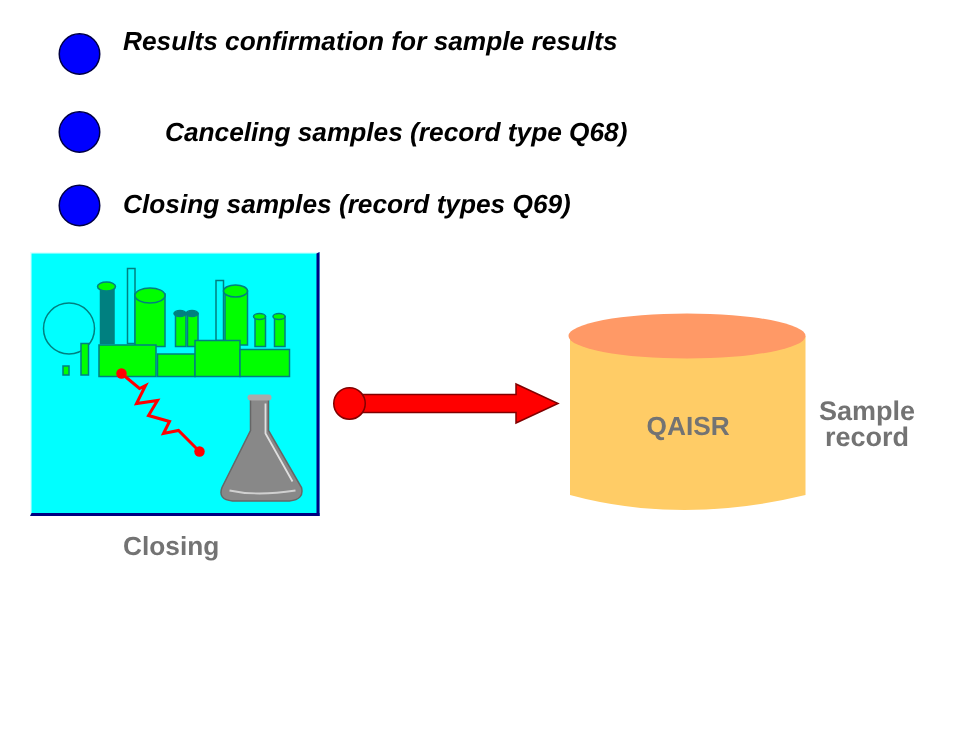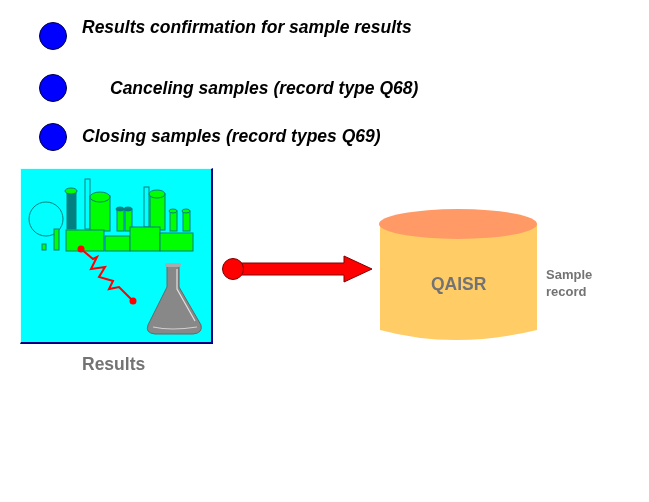--- a/index.html
+++ b/index.html
@@ -71,32 +71,32 @@
     <g>
       <path d="M146,96 L158,96 L158,118 L180,156 Q182,164 172,165 L134,165 Q124,164 127,156 L146,118 Z" fill="#888888" stroke="#666" stroke-width="1"></path>
       <rect x="144" y="94" width="16" height="4" rx="2" fill="#aaaaaa"></rect>
       <path d="M156,100 L156,120 L174,152" stroke="#e0e0e0" stroke-width="1.2" fill="none"></path>
       <path d="M132,158 Q150,162 176,158" stroke="#d0d0d0" stroke-width="1.2" fill="none"></path>
     </g>
   </svg>
 </div>
 
 <div class="label" style="left:82px; top:354px; font-size:17.5px; line-height:21px;">
-  <div>Results</div>
+  <div>Closing</div>
 </div>
 
 <svg width="649" height="502" viewBox="0 0 649 502" style="pointer-events:none;">
   <g>
     <polygon points="240,263 344,263 344,256 372,269 344,282 344,275 240,275" fill="#ff0000" stroke="#800000" stroke-width="1"></polygon>
     <circle cx="233" cy="269" r="10.5" fill="#ff0000" stroke="#800000" stroke-width="1"></circle>
   </g>
   <g>
     <path d="M380,224 L380,330 Q454,350 537,330 L537,224 Z" fill="#ffcc66"></path>
     <ellipse cx="458" cy="224" rx="79" ry="15" fill="#ff9966"></ellipse>
   </g>
 </svg>
 
 <div class="label" style="left:431px; top:274px; font-size:17.5px;">QAISR</div>
 
-<div class="label" style="left:546px; top:266px; font-size:13px; line-height:17px;">
+<div class="label" style="left:546px; top:266px; font-size:18px; line-height:17px;text-align:center;">
   <div>Sample</div>
   <div>record</div>
 </div>
 
 </body></html>

